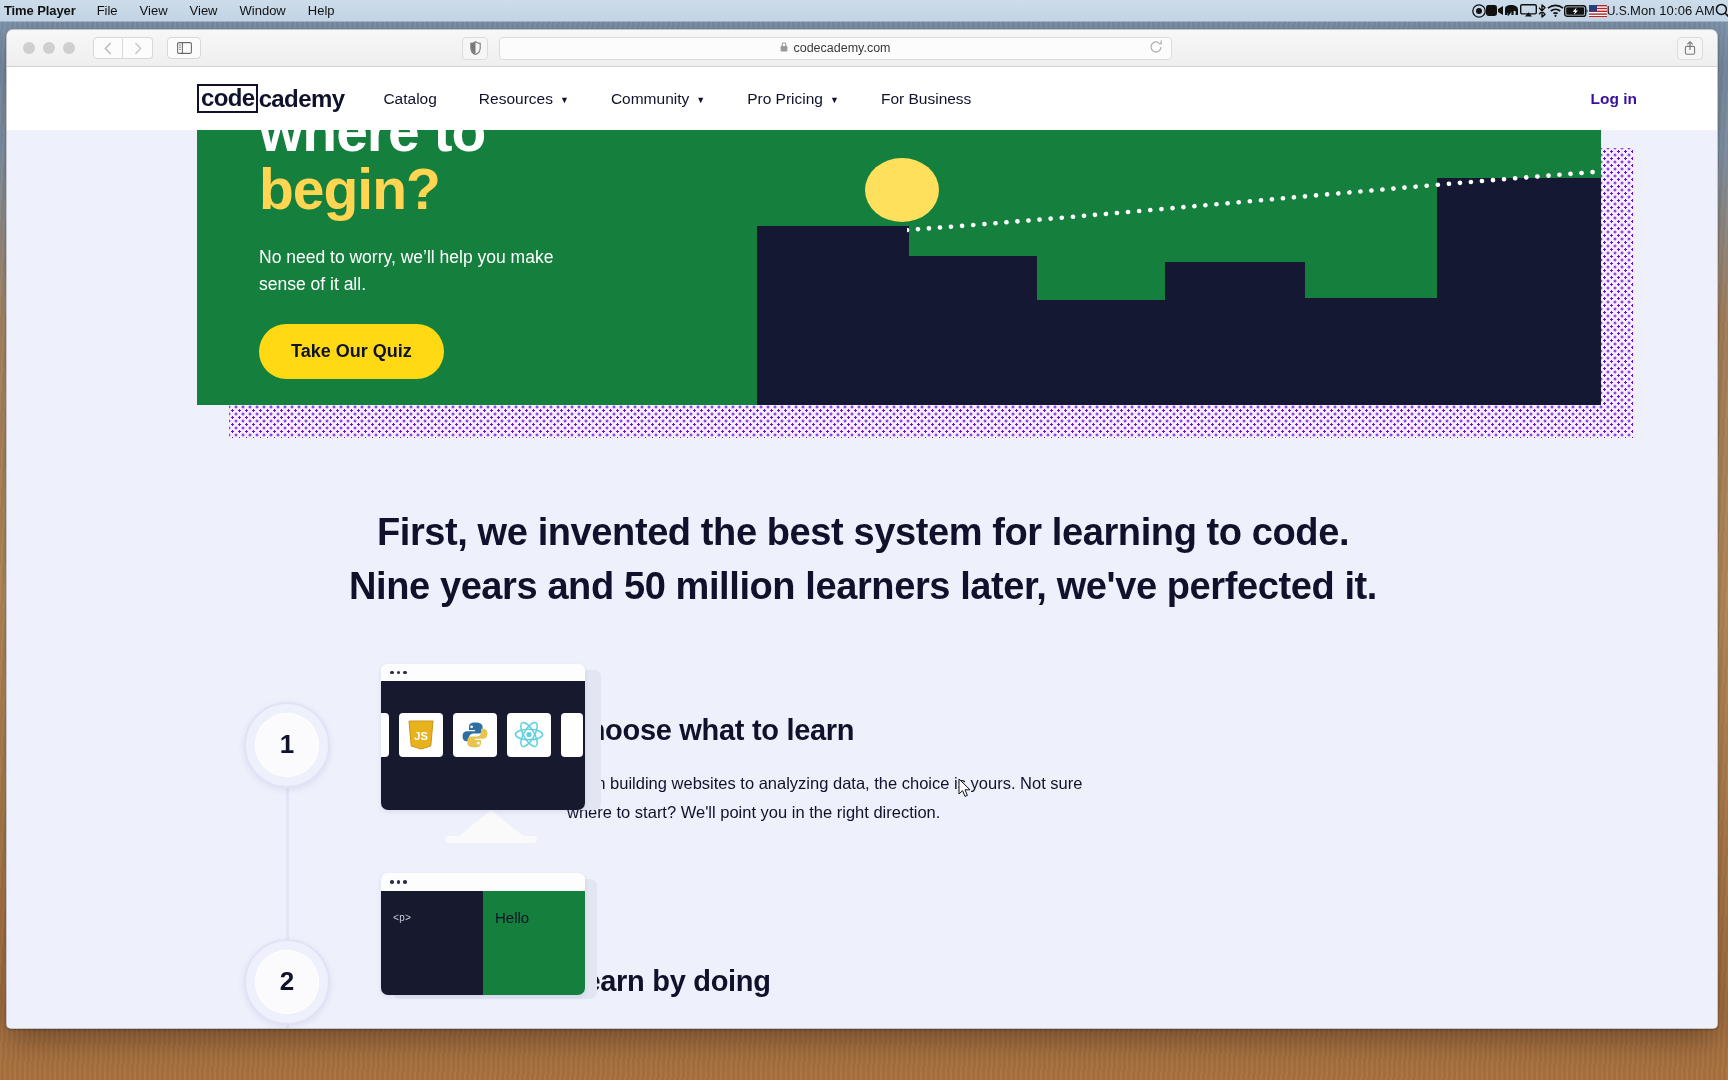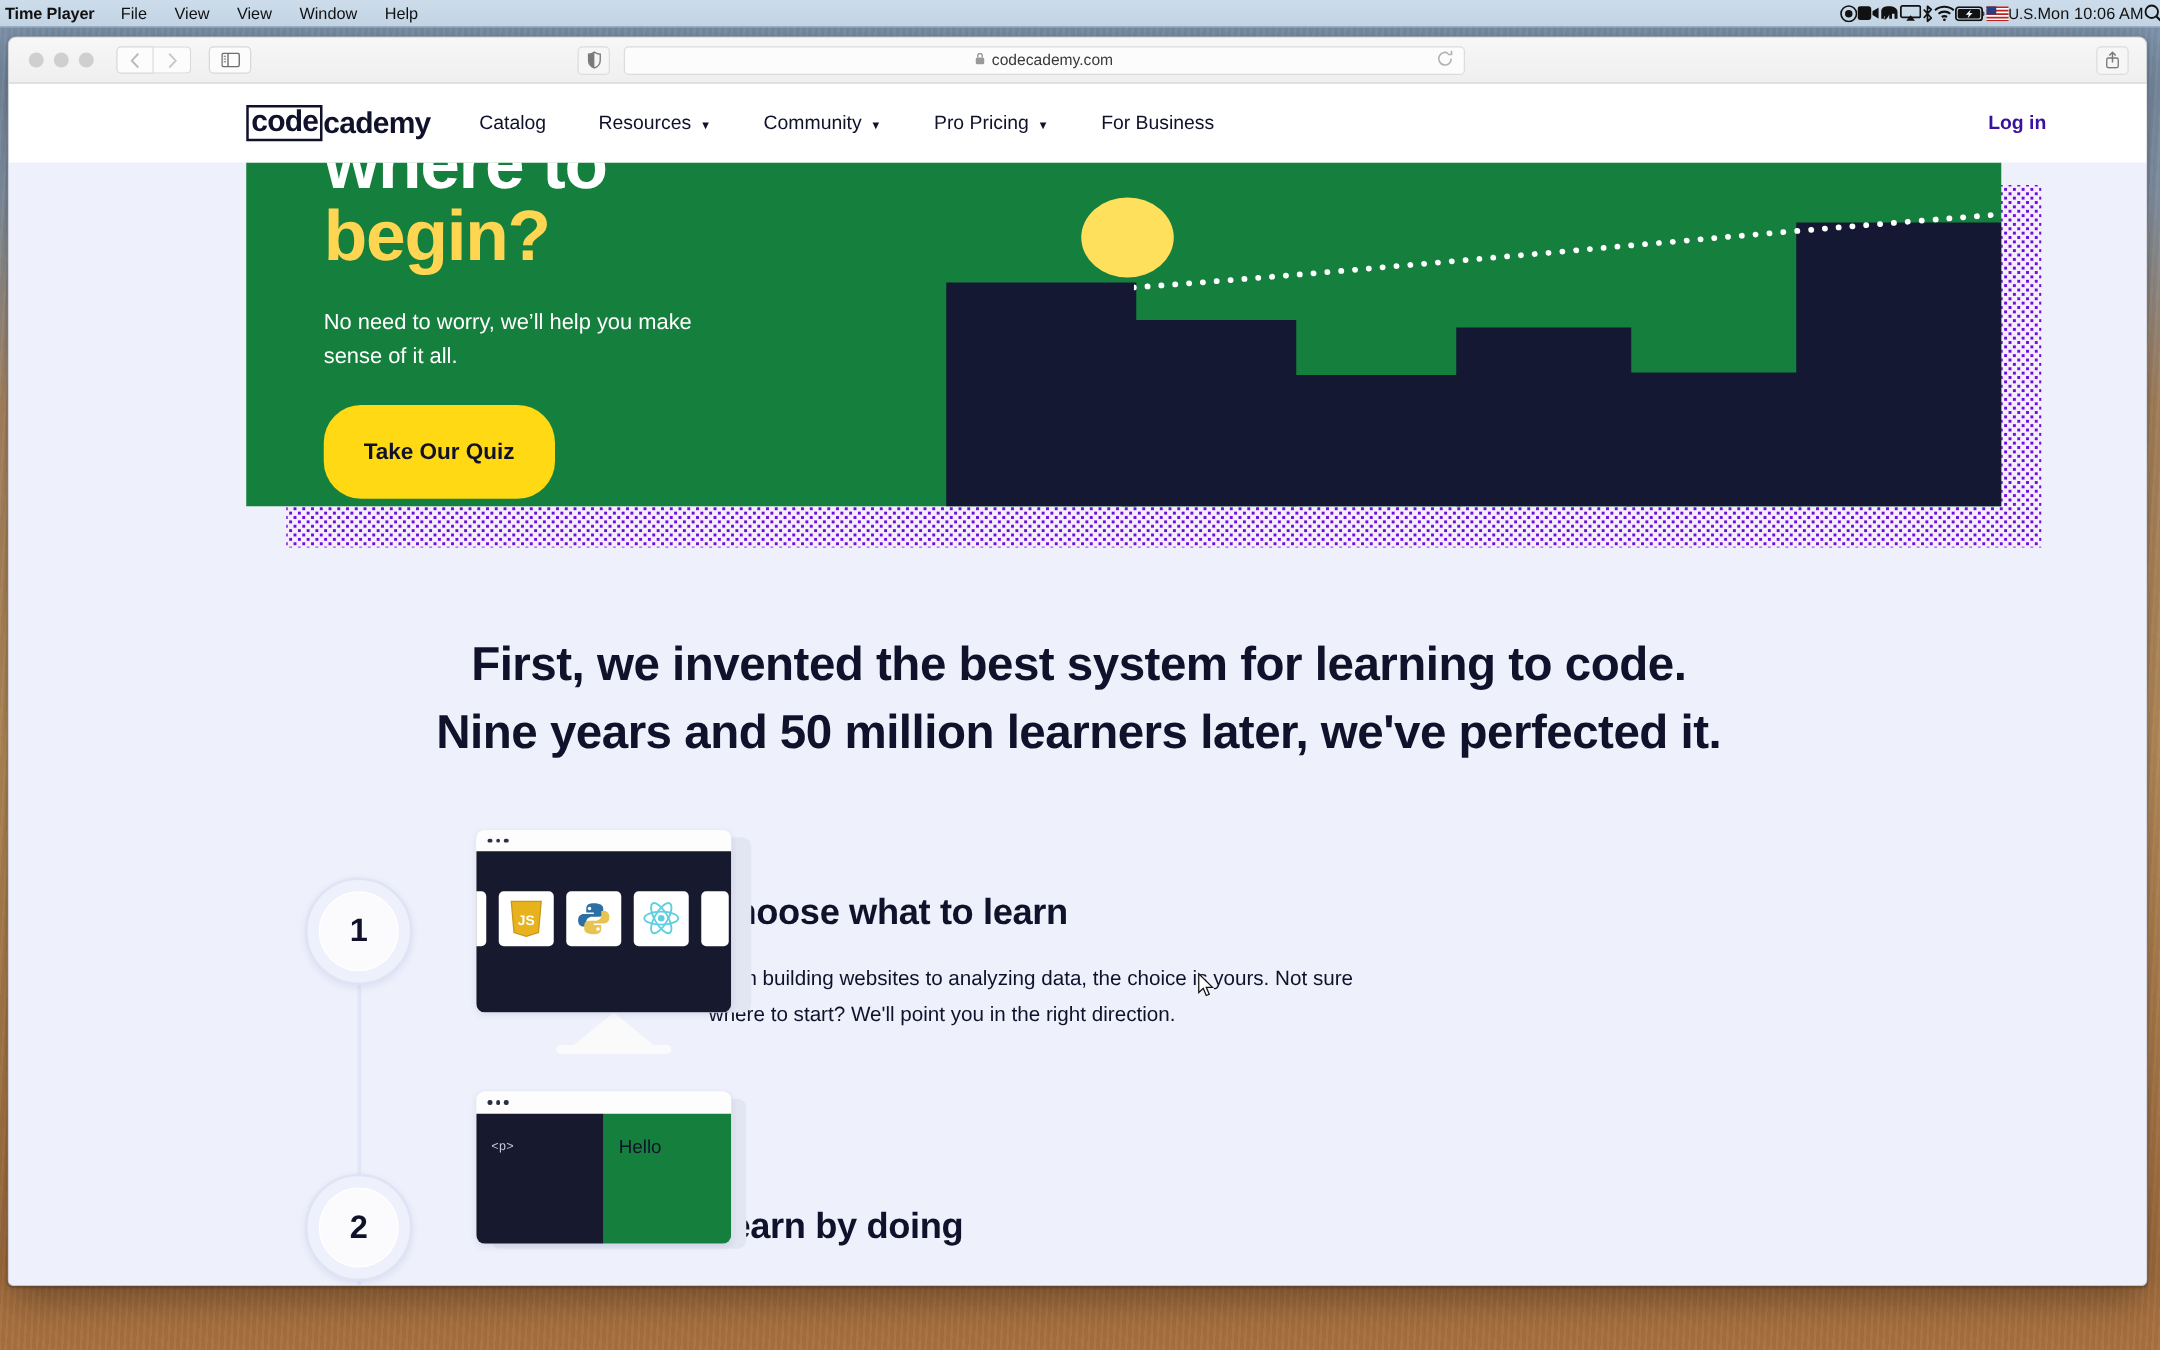--- a/index.html
+++ b/index.html
@@ -141,21 +141,21 @@
   .hero-h1{
     font-size:57px; line-height:1.02; font-weight:bold; letter-spacing:-1px;
   }
   .hero-h1 .white{ color:#fff; display:block;}
   .hero-h1 .yellow{ color:#ffd552; display:block;}
   .hero-sub{
     color:#fff; font-size:17.5px; line-height:1.5; margin-top:26px; font-weight:500; max-width:310px;
   }
   .hero-cta{
     margin-top:27px; background:#ffd913; color:#10122b; border:none;
-    font-size:18px; font-weight:bold; padding:27px 32px; border-radius:30px;
+    font-size:18px; font-weight:bold; padding:17px 32px; border-radius:30px;
     font-family:inherit; cursor:pointer;
   }
   
   .sun{
     position:absolute; left:668px; top:28px; width:74px; height:64px;
     background:#ffe05c; border-radius:50%; z-index:2;
   }
   .dotline{
     position:absolute; left:710px; top:32px; width:740px; height:74px; z-index:2;
     overflow:hidden;

